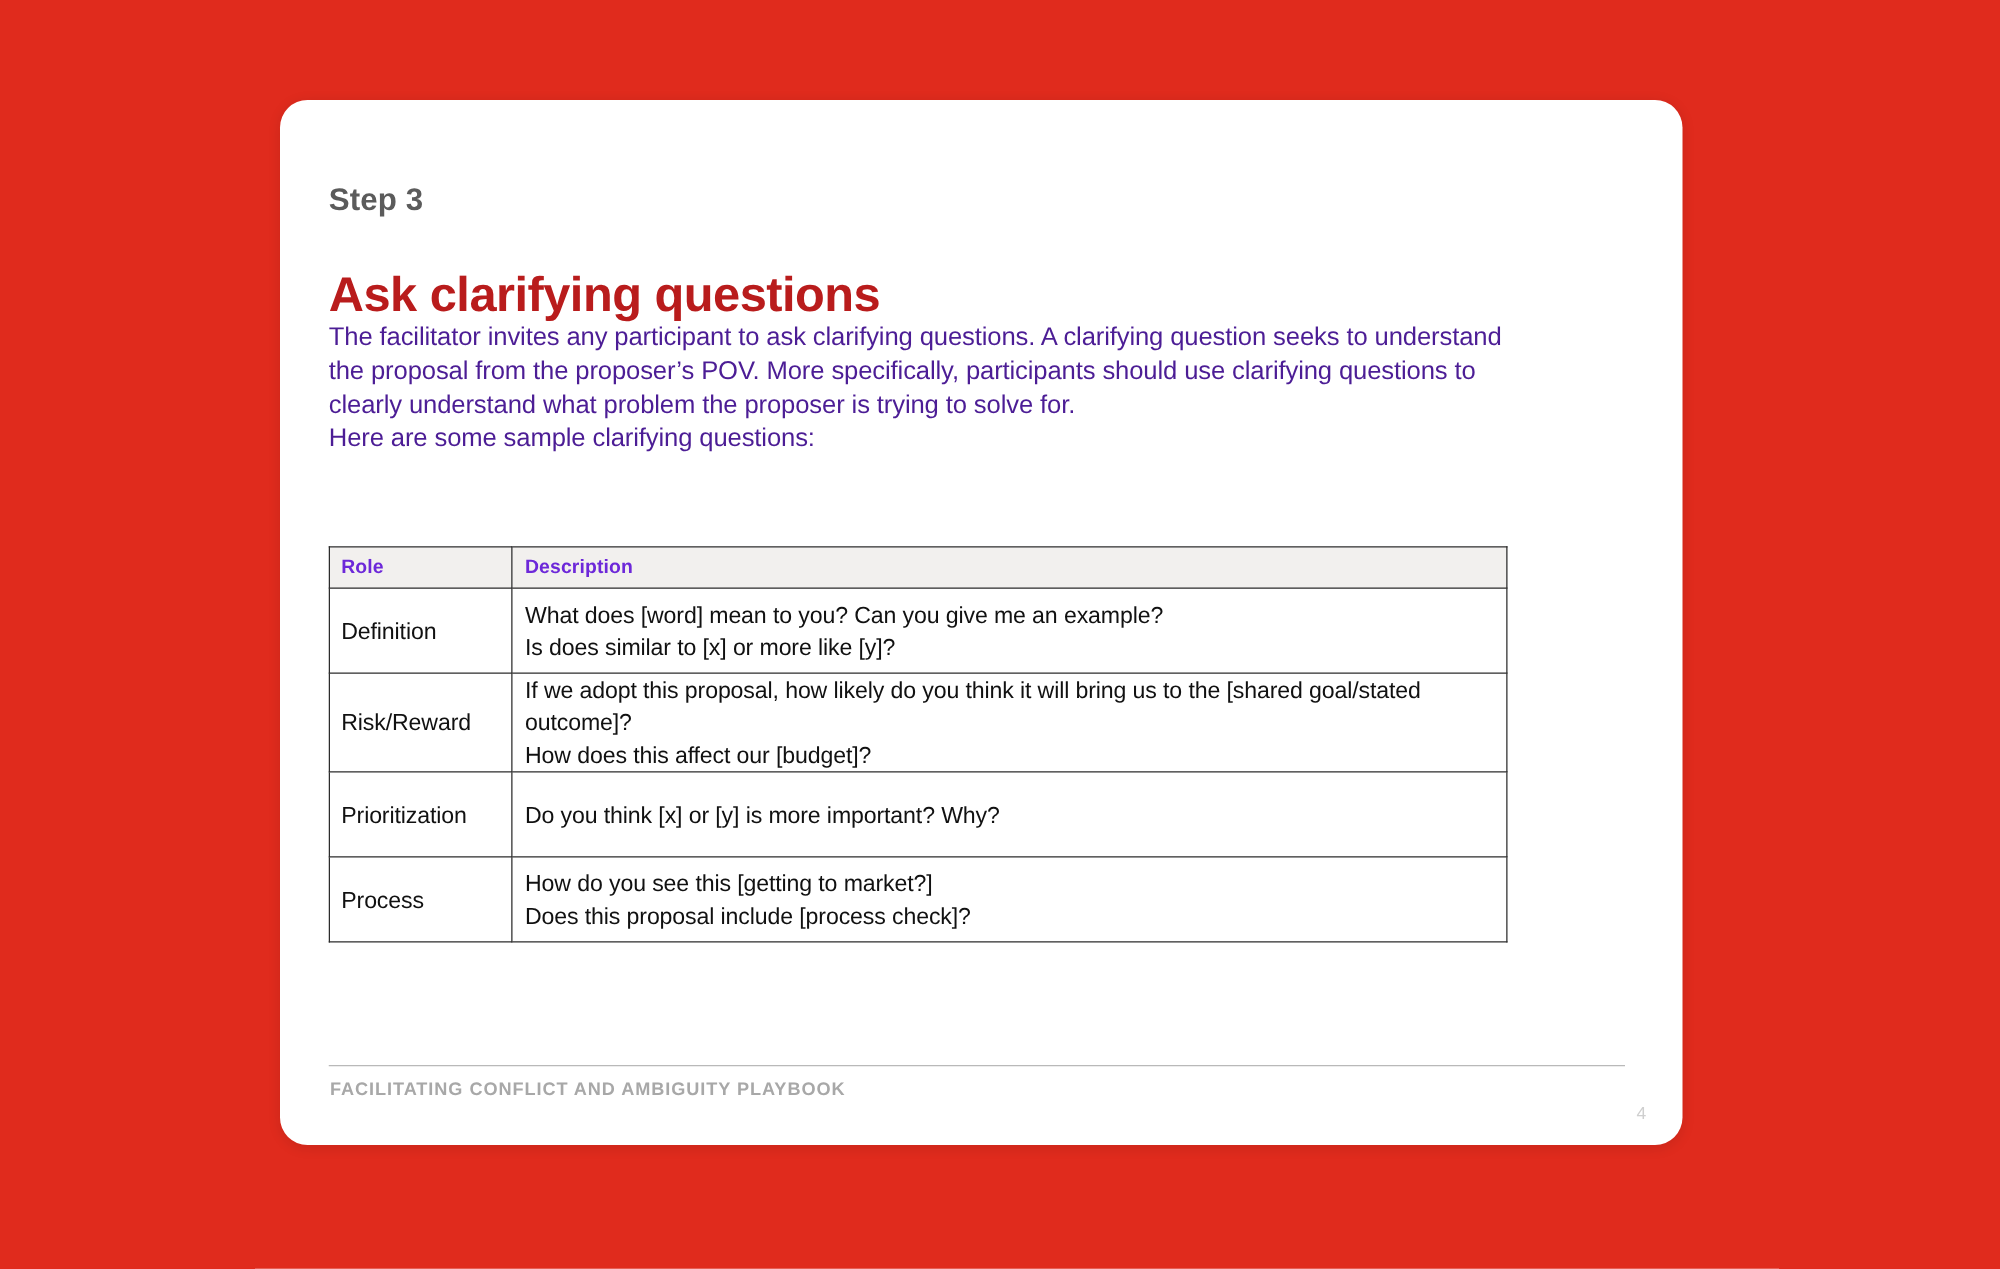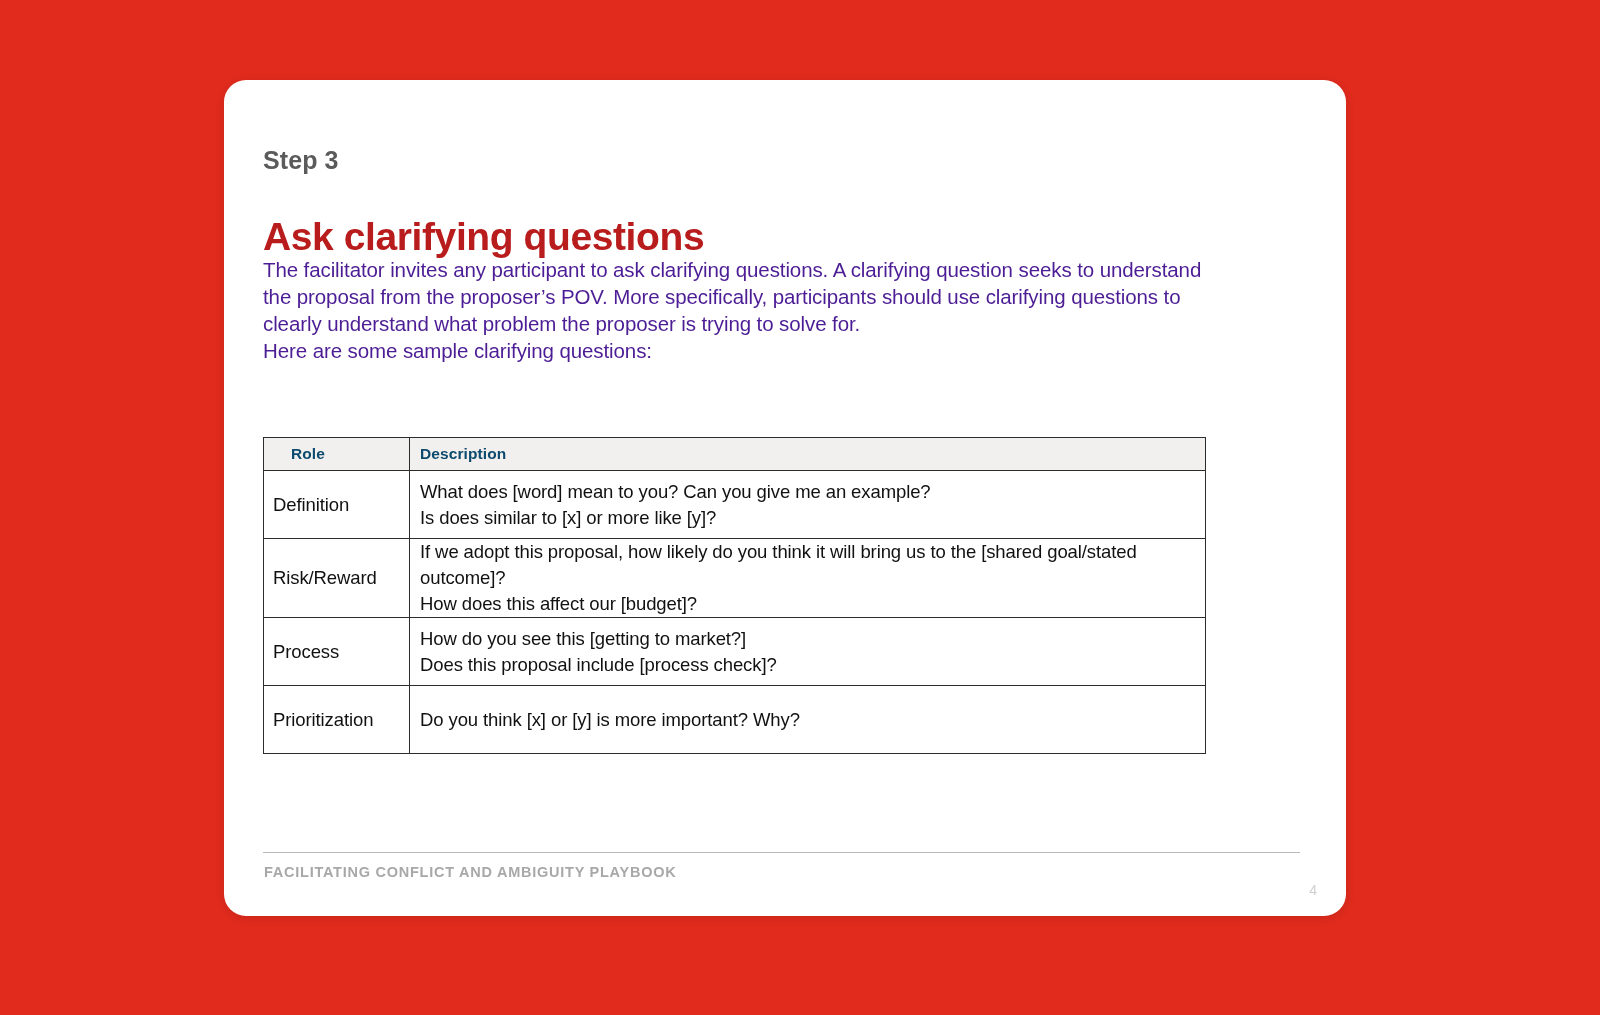--- a/index.html
+++ b/index.html
@@ -101,23 +101,23 @@
   table.qtable td {
     border: 1.4px solid #2C2C2C;
     text-align: left;
     vertical-align: middle;
     padding: 0 9px;
   }
   table.qtable thead th {
     background: #F2F0EE;
     font-size: 15.5px;
     font-weight: bold;
-    color: #0c4a6e;
+    color: #6d28d9;
     height: 33px;
-    padding: 0 27px;
+    padding: 0 9px;
     letter-spacing: 0.1px;
   }
   table.qtable thead th.th-desc { padding-left: 10px; margin-top: 47px; }
   table.qtable tbody td {
     font-size: 18.5px;
     color: #111111;
     line-height: 26px;
     letter-spacing: -0.1px;
   }
   table.qtable tbody td.cell-role {
@@ -197,30 +197,30 @@
               </td>
             </tr>
             <tr class="row-tall">
               <td class="cell-role">Risk/Reward</td>
               <td class="cell-desc">
                 <span class="desc-line">If we adopt this proposal, how likely do you think it will bring us to the [shared goal/stated outcome]?</span>
                 <span class="desc-line">How does this affect our [budget]?</span>
               </td>
             </tr>
             <tr class="row-tall">
+              <td class="cell-role">Prioritization</td>
+              <td class="cell-desc">
+                <span class="desc-line">Do you think [x] or [y] is more important? Why?</span>
+              </td>
+            </tr>
+            <tr class="row-tall">
               <td class="cell-role">Process</td>
               <td class="cell-desc">
                 <span class="desc-line">How do you see this [getting to market?]</span>
                 <span class="desc-line">Does this proposal include [process check]?</span>
-              </td>
-            </tr>
-            <tr class="row-tall">
-              <td class="cell-role">Prioritization</td>
-              <td class="cell-desc">
-                <span class="desc-line">Do you think [x] or [y] is more important? Why?</span>
               </td>
             </tr>
           </tbody>
         </table>
       </div>
 
       <div class="footer-rule"></div>
       <div class="footer-label">FACILITATING CONFLICT AND AMBIGUITY PLAYBOOK</div>
       <div class="page-number">4</div>
 

